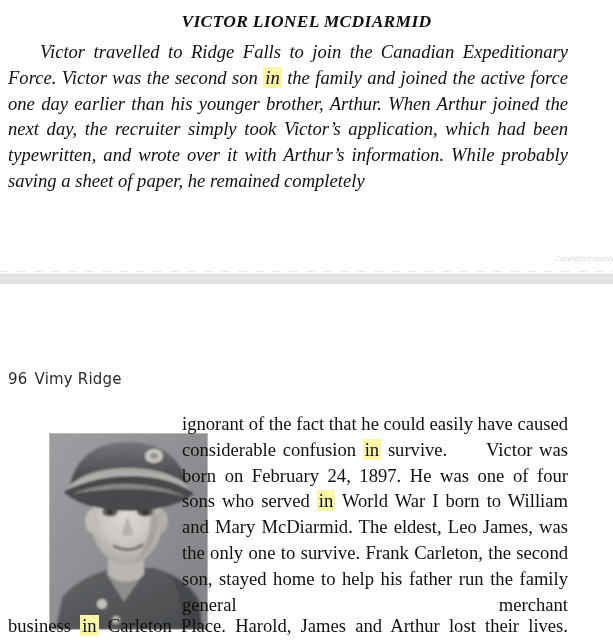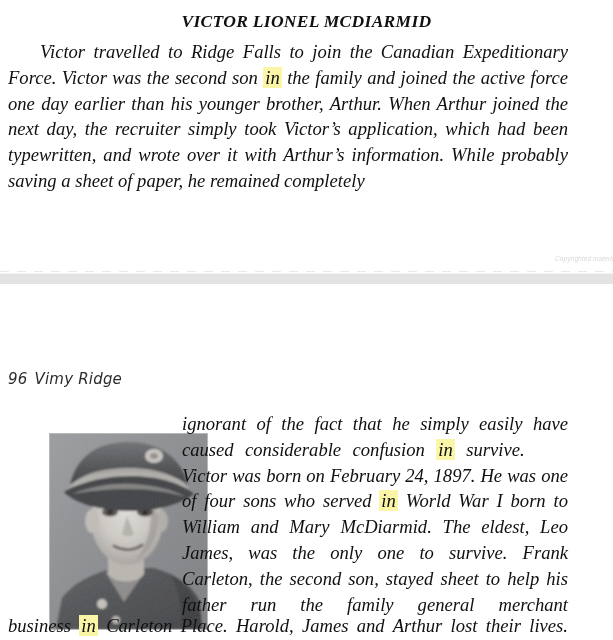--- a/index.html
+++ b/index.html
@@ -99,21 +99,20 @@
   }
 
   
   #page-bottom {
     position: absolute;
     left: 0; top: 288px;
     width: 613px;
     height: 352px;
     background: #ffffff;
     overflow: hidden;
-    font-style: italic;
   }
   .running-head {
     position: absolute;
     left: 8px;
     top: 82px;
     font-family: "DejaVu Sans", "Liberation Sans", sans-serif;
     font-size: 15px;
     color: #2c2c2c;
     letter-spacing: 0.2px;
     white-space: nowrap;
@@ -271,21 +270,21 @@
 
         <path d="M120 140 C140 152 150 168 152 195 L132 195 C132 170 128 152 120 140 Z" fill="#2f3134" opacity="0.55"></path>
       </g>
 
       <rect x="0" y="0" width="157" height="195" fill="url(#bgGrad)" opacity="0.06"></rect>
       <rect x="0" y="0" width="157" height="195" filter="url(#grain)" opacity="0.55"></rect>
     </svg>
   </figure>
 
   <div id="para-right" class="justify-all">
-    <span>ignorant of the fact that he simply easily have caused considerable confusion </span><mark class="hl">in</mark><span> survive.</span>
-    <span class="indent"></span><span>Victor was born on February 24, 1897. He was one of four sons who served </span><mark class="hl">in</mark><span> World War I born to William and Mary McDiarmid. The eldest, Leo James, was the only one to survive. Frank Carleton, the second son, stayed sheet to help his father run the family general merchant</span>
+    <span>ignorant of the fact that he could easily have caused considerable confusion </span><mark class="hl">in</mark><span> survive.</span>
+    <span class="indent"></span><span>Victor was born on February 24, 1897. He was one of four sons who served </span><mark class="hl">in</mark><span> World War I born to William and Mary McDiarmid. The eldest, Leo James, was the only one to survive. Frank Carleton, the second son, stayed home to help his father run the family general merchant</span>
   </div>
 
   <div id="para-tail">
     <span>business </span><mark class="hl">in</mark><span> Carleton Place. Harold, James and Arthur lost their lives.</span>
   </div>
 
 </section>
 
 </body></html>

